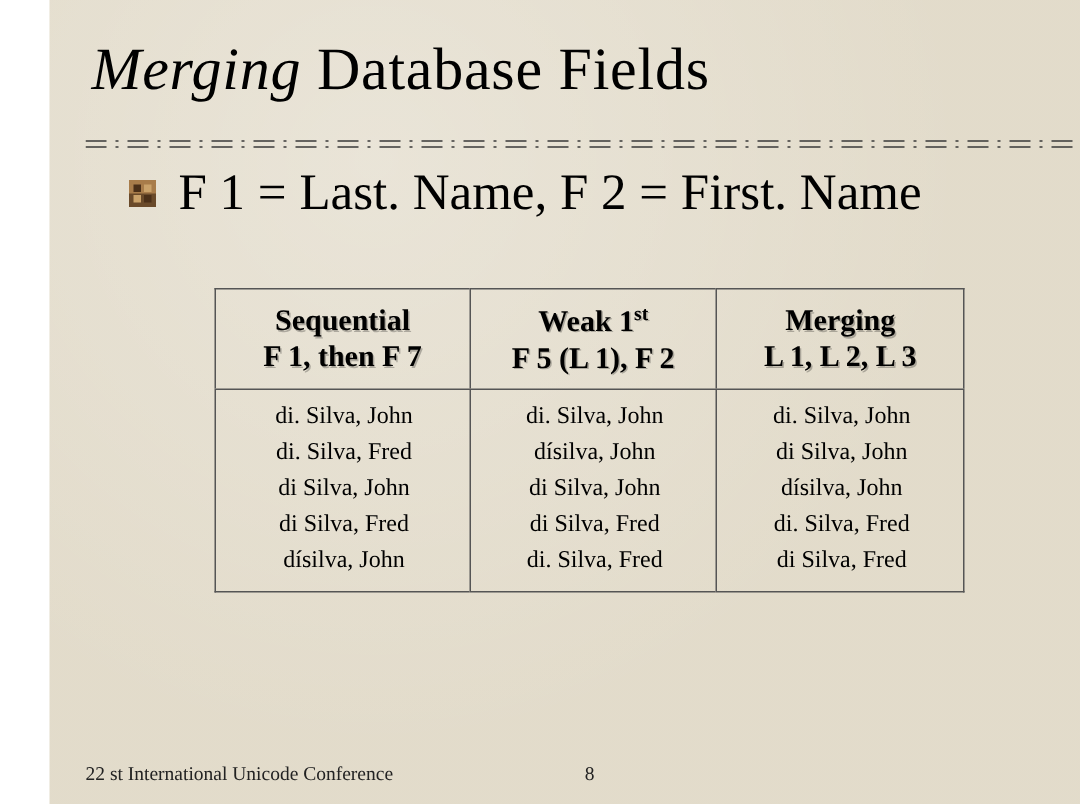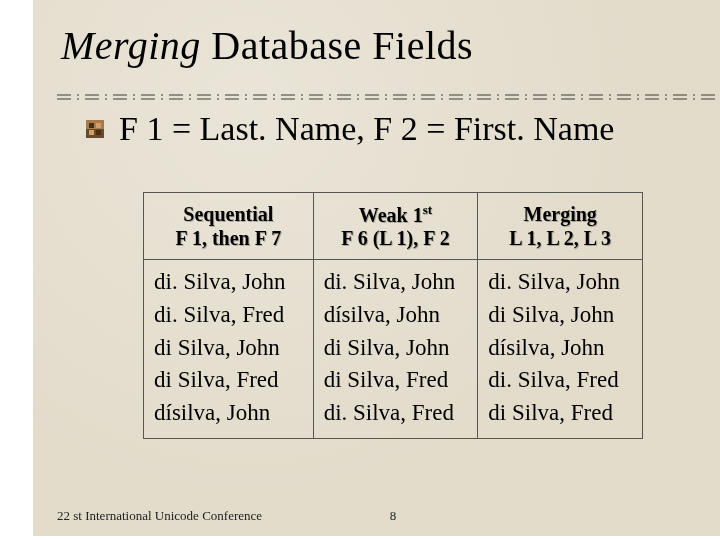--- a/index.html
+++ b/index.html
@@ -65,23 +65,24 @@
     top: 192px;
     width: 500px;
   }
   table {
     width: 100%;
     border-collapse: collapse;
     table-layout: fixed;
   }
   td {
     padding: 2px 8px 2px 10px;
-    font-size: 23px;
+    font-size: 16px;
     vertical-align: top;
     line-height: 1.25;
+    text-align: center;
   }
   thead td {
     font-weight: bold;
     text-align: center;
     height: 58px;
     vertical-align: middle;
     padding: 4px 2px;
     line-height: 1.2;
     font-size: 20px;
     text-shadow: 1px 1px 0 rgba(0,0,0,0.25);
@@ -155,21 +156,21 @@
           <col style="width:33%">
         </colgroup>
       <thead>
         <tr>
           <td>
             <span>Sequential</span><br>
             <span>F 1, then F 7</span>
           </td>
           <td class="colsep">
             <span>Weak 1</span><sup>st</sup><br>
-            <span>F 6 (L 1), F 2</span>
+            <span>F 5 (L 1), F 2</span>
           </td>
           <td class="colsep">
             <span>Merging</span><br>
             <span>L 1, L 2, L 3</span>
           </td>
         </tr>
       </thead>
       <tbody>
         <tr>
           <td>di. Silva, John</td>

